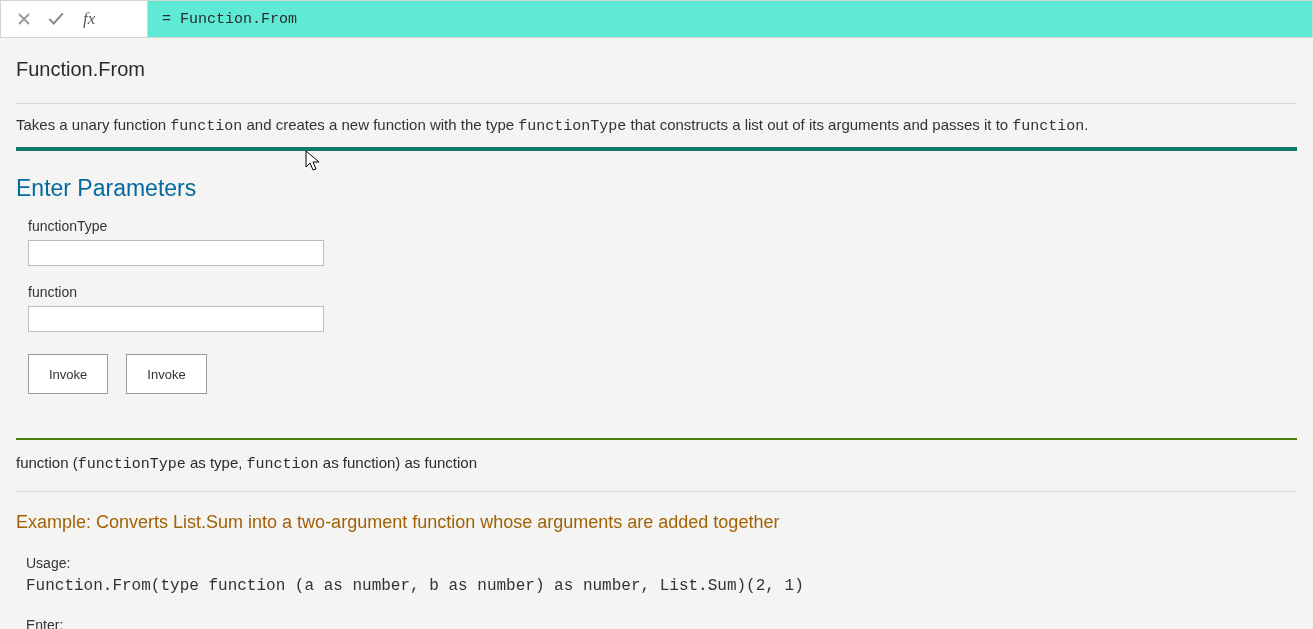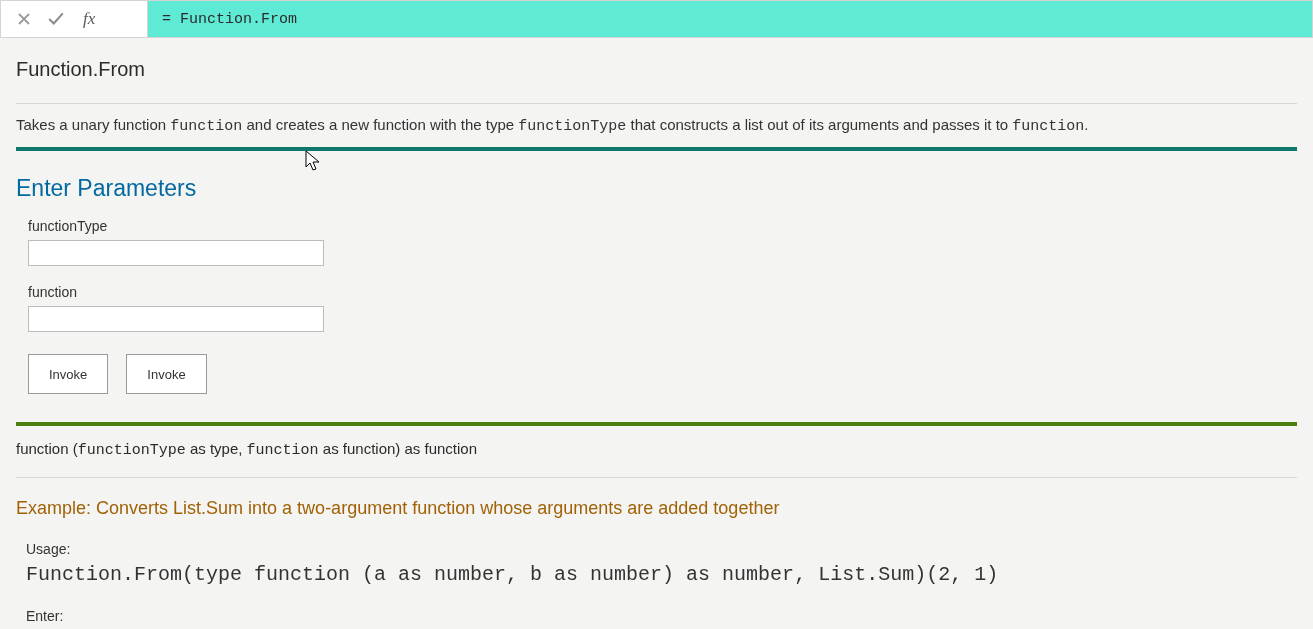--- a/index.html
+++ b/index.html
@@ -68,29 +68,29 @@
       min-width: 76px; height: 40px;
       border: 1px solid #9a9a9a;
       background: #fff;
       font-size: 13px;
       padding: 0 20px;
       cursor: pointer;
       color: #333;
     }
 
     .sig {
-      margin-top: 28px;
+      margin-top: 44px;
       padding: 14px 0 18px 0;
-      border-top: 4px solid #4d7c0f;
+      border-top: 2px solid #4d7c0f;
       border-bottom: 1px solid #d8d8d6;
       font-size: 15px;
     }
     .example-h { font-size: 18px; font-weight: 400; margin-top: 20px; color: #a16207; }
     .example-body { margin-top: 22px; margin-left: 10px; font-size: 14px; color: #333; }
-    .example-body .mono-line { font-family: Consolas, "Courier New", monospace; font-size: 20px; margin: 6px 0 22px 0; color: #333; }
+    .example-body .mono-line { font-family: Consolas, "Courier New", monospace; font-size: 16px; margin: 6px 0 22px 0; color: #333; }
     .example-body .lbl { font-size: 14px; margin-bottom: 4px; }
 
     .cursor-pointer {
       position: absolute;
       left: 305px; top: 150px;
       pointer-events: none;
     }
   </style>
 </head>
 <body>

